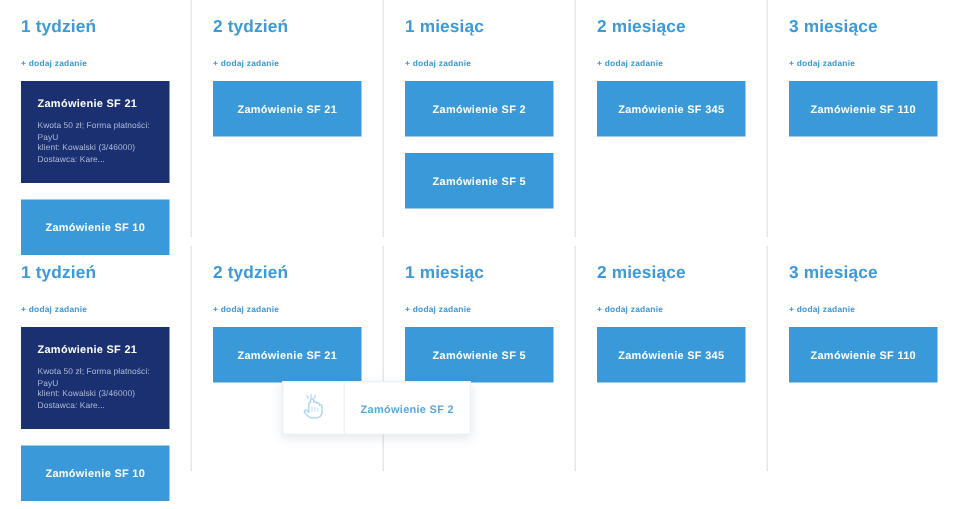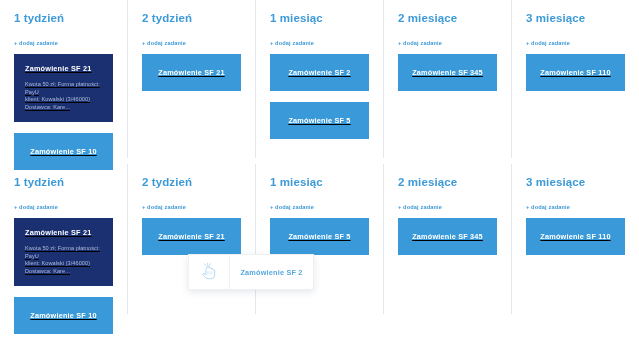--- a/index.html
+++ b/index.html
@@ -58,21 +58,20 @@
     font-size: 5.6px;
     font-weight: bold;
     letter-spacing: 0.15px;
     line-height: 7px;
     white-space: nowrap;
     cursor: pointer;
   }
 
   .cards {
     margin-top: 7px;
-    text-decoration: underline;
   }
 
   .card {
     box-sizing: border-box;
     width: 100%;
     margin-bottom: 11px;
     cursor: pointer;
   }
 
   

